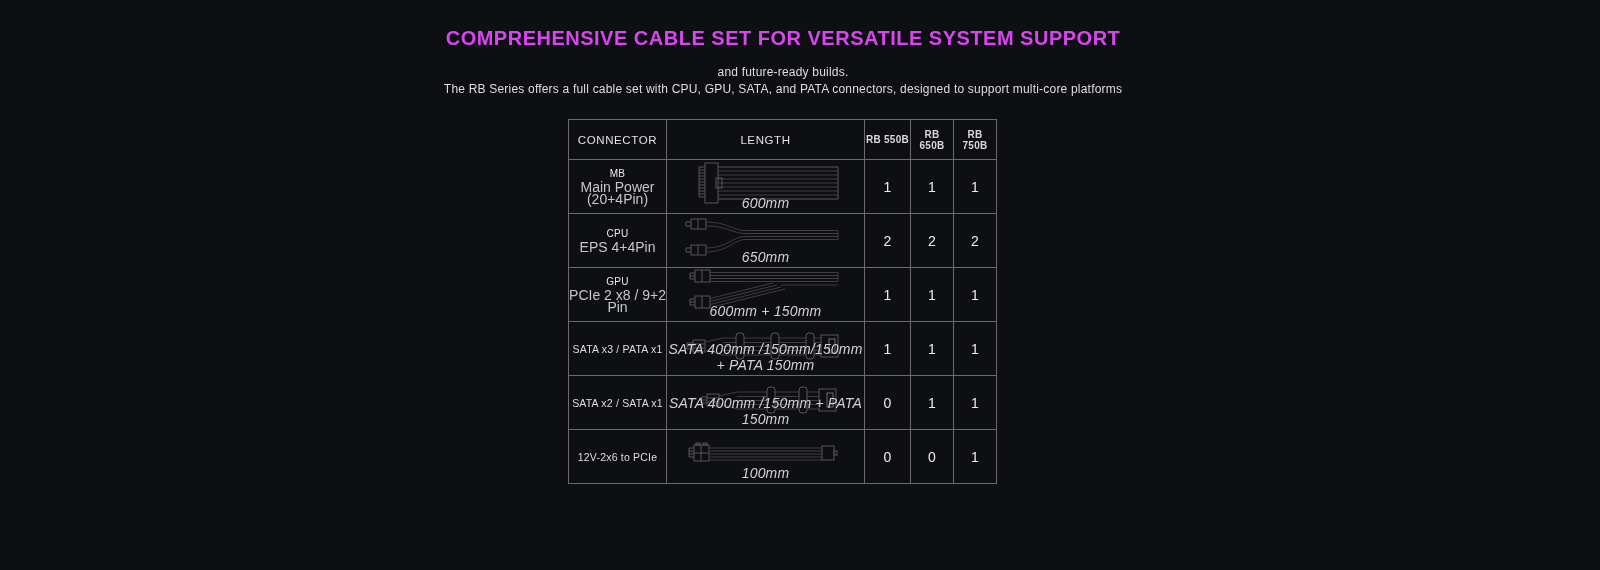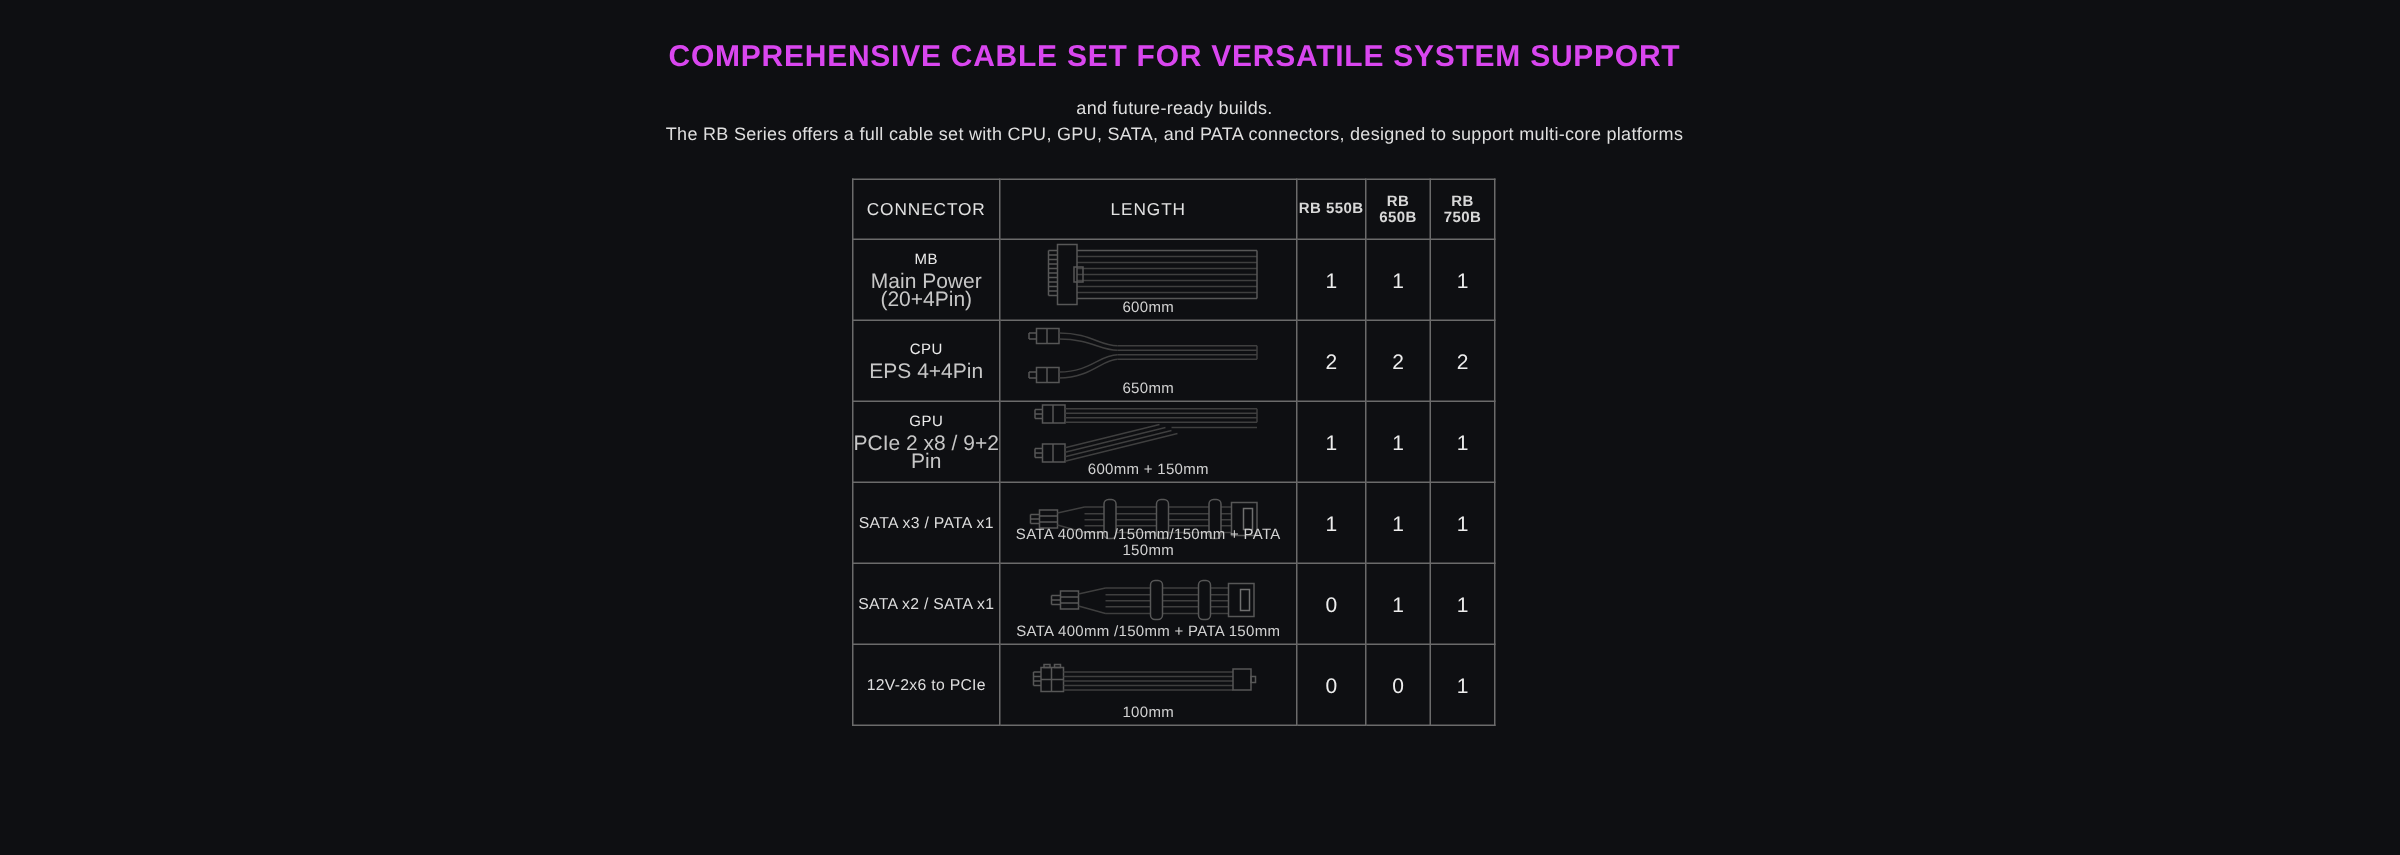--- a/index.html
+++ b/index.html
@@ -35,21 +35,21 @@
   .conn-name { font-size:10px; color:#eaeaea; letter-spacing:0.3px; }
   .conn-sub  { font-size:14px; color:#c7c7c7; line-height:12px; margin-top:2px; }
   .conn-name-sm { font-size:10.5px; color:#dedede; letter-spacing:0.2px; }
 
   td.len-cell { position:relative; }
   .len-wrap { position:relative; width:100%; height:100%;
     display:flex; align-items:center; justify-content:center; }
   .len-wrap svg { transform:translateY(-4px); }
   .caption {
     position:absolute; left:0; right:0; bottom:2px;
-    font-size:10px; color:#d2d2d2; letter-spacing:0.2px; text-align:center;
+    font-size:14px; color:#d2d2d2; letter-spacing:0.2px; text-align:center;font-style:italic;
   }
   td.count { font-size:14px; color:#ededed; }
 </style>
 </head>
 <body>
 
 <div class="hero">
   <div class="title">COMPREHENSIVE CABLE SET FOR VERSATILE SYSTEM SUPPORT</div>
   <div class="subtitle">
     <div>and future-ready builds.</div>

